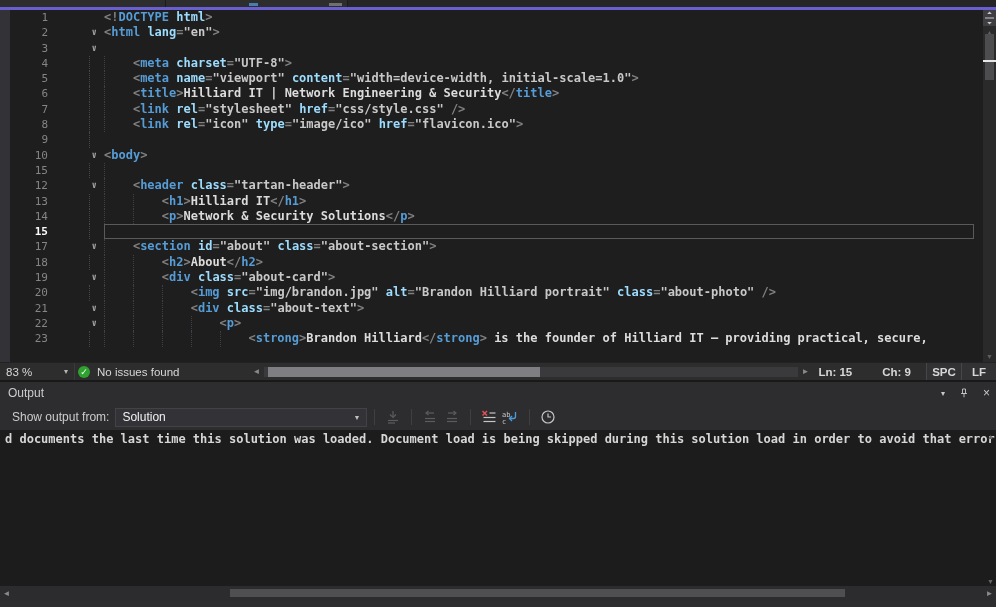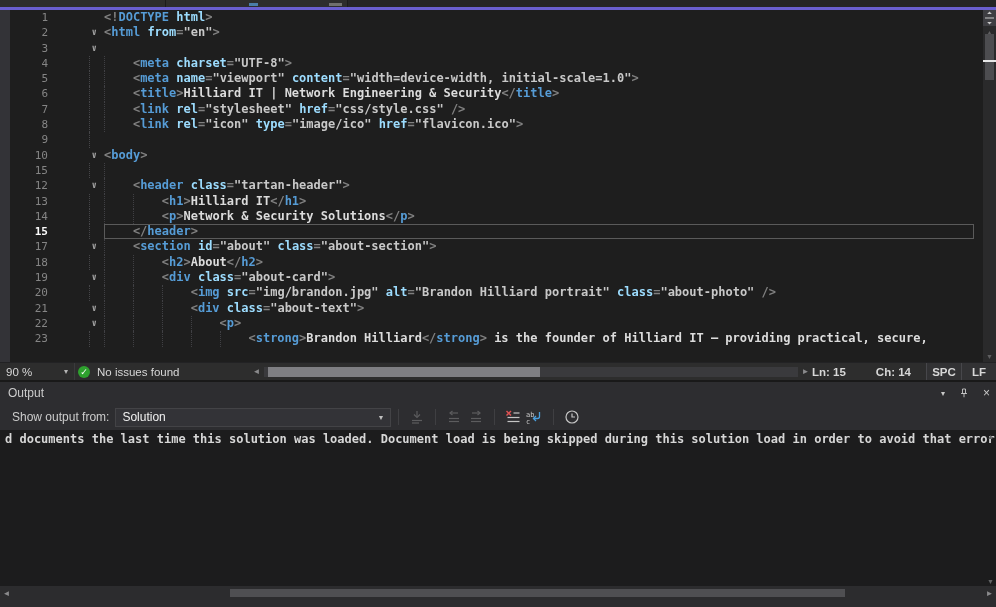--- a/index.html
+++ b/index.html
@@ -71,21 +71,21 @@
 
   
   #output{left:0;top:382px;width:996px;height:225px;background:#1c1c1d;}
   #otitle{position:absolute;left:0;top:0;width:100%;height:22px;background:#2d2d30;color:#cccccc;
       font-size:12px;display:flex;align-items:center;padding-left:8px;box-sizing:border-box;}
   #winbtns{position:absolute;right:6px;top:0;height:22px;display:flex;align-items:center;gap:13px;
       color:#c8c8c8;}
   #winbtns .chev{font-size:8px;} #winbtns .x{font-size:12px;}
   #otoolbar{position:absolute;left:0;top:22px;width:100%;height:26px;background:#2d2d30;
       display:flex;align-items:center;padding-left:12px;box-sizing:border-box;color:#cccccc;font-size:12px;}
-  #combo{width:276px;height:19px;background:#333337;border:1px solid #434346;margin-left:6px;
+  #combo{width:252px;height:19px;background:#333337;border:1px solid #434346;margin-left:6px;
       display:flex;align-items:center;justify-content:space-between;padding:0 6px;
       color:#f1f1f1;box-sizing:border-box;}
   #combo .ca{font-size:7px;color:#c0c0c0;}
   .tsep{width:1px;height:16px;background:#3f3f42;margin:0 7px;}
   .tbtn{width:22px;height:20px;display:flex;align-items:center;justify-content:center;}
   #ocontent{position:absolute;left:0;top:48px;right:0;bottom:21px;background:#1c1c1d;}
   #logline{font-family:"DejaVu Sans Mono",monospace;font-size:12px;font-weight:600;color:#d6d6d6;
       padding:2px 0 0 5px;white-space:pre;}
   #ocontent .vup{position:absolute;right:2px;top:3px;font-size:7px;color:#626465;}
   #ocontent .vdn{position:absolute;right:2px;bottom:1px;font-size:7px;color:#626465;}
@@ -108,34 +108,34 @@
     <div class="tabseg t2"></div>
     <div class="fragA"></div>
     <div class="fragB"></div>
   </div>
   <div id="accent" class="abs" style="background: rgb(106, 95, 208);"></div>
 
   <div id="editor" class="abs">
     <div id="glyphmargin" class="abs"></div>
     <div id="lines">
         <div class="row"><span class="ln">1</span><span class="fold"></span><span class="code"><span class="seg punct">&lt;!</span><span class="seg tag">DOCTYPE</span><span class="seg plain"> </span><span class="seg attr">html</span><span class="seg punct">&gt;</span></span></div>
-        <div class="row"><span class="ln">2</span><span class="fold">∨</span><span class="code"><span class="seg punct">&lt;</span><span class="seg tag">html</span><span class="seg plain"> </span><span class="seg attr">from</span><span class="seg punct">=</span><span class="seg value">"en"</span><span class="seg punct">&gt;</span></span></div>
+        <div class="row"><span class="ln">2</span><span class="fold">∨</span><span class="code"><span class="seg punct">&lt;</span><span class="seg tag">html</span><span class="seg plain"> </span><span class="seg attr">lang</span><span class="seg punct">=</span><span class="seg value">"en"</span><span class="seg punct">&gt;</span></span></div>
         <div class="row"><span class="ln">3</span><span class="fold">∨</span></div>
         <div class="row"><span class="ln">4</span><span class="fold fg"></span><span class="code"><span class="ind"></span><span class="seg punct">&lt;</span><span class="seg tag">meta</span><span class="seg plain"> </span><span class="seg attr">charset</span><span class="seg punct">=</span><span class="seg value">"UTF-8"</span><span class="seg punct">&gt;</span></span></div>
         <div class="row"><span class="ln">5</span><span class="fold fg"></span><span class="code"><span class="ind"></span><span class="seg punct">&lt;</span><span class="seg tag">meta</span><span class="seg plain"> </span><span class="seg attr">name</span><span class="seg punct">=</span><span class="seg value">"viewport"</span><span class="seg plain"> </span><span class="seg attr">content</span><span class="seg punct">=</span><span class="seg value">"width=device-width, initial-scale=1.0"</span><span class="seg punct">&gt;</span></span></div>
         <div class="row"><span class="ln">6</span><span class="fold fg"></span><span class="code"><span class="ind"></span><span class="seg punct">&lt;</span><span class="seg tag">title</span><span class="seg punct">&gt;</span><span class="seg plain">Hilliard IT | Network Engineering &amp; Security</span><span class="seg punct">&lt;/</span><span class="seg tag">title</span><span class="seg punct">&gt;</span></span></div>
         <div class="row"><span class="ln">7</span><span class="fold fg"></span><span class="code"><span class="ind"></span><span class="seg punct">&lt;</span><span class="seg tag">link</span><span class="seg plain"> </span><span class="seg attr">rel</span><span class="seg punct">=</span><span class="seg value">"stylesheet"</span><span class="seg plain"> </span><span class="seg attr">href</span><span class="seg punct">=</span><span class="seg value">"css/style.css"</span><span class="seg plain"> </span><span class="seg punct">/&gt;</span></span></div>
         <div class="row"><span class="ln">8</span><span class="fold fg"></span><span class="code"><span class="ind"></span><span class="seg punct">&lt;</span><span class="seg tag">link</span><span class="seg plain"> </span><span class="seg attr">rel</span><span class="seg punct">=</span><span class="seg value">"icon"</span><span class="seg plain"> </span><span class="seg attr">type</span><span class="seg punct">=</span><span class="seg value">"image/ico"</span><span class="seg plain"> </span><span class="seg attr">href</span><span class="seg punct">=</span><span class="seg value">"flavicon.ico"</span><span class="seg punct">&gt;</span></span></div>
         <div class="row"><span class="ln">9</span><span class="fold fg"></span></div>
         <div class="row"><span class="ln">10</span><span class="fold">∨</span><span class="code"><span class="seg punct">&lt;</span><span class="seg tag">body</span><span class="seg punct">&gt;</span></span></div>
         <div class="row"><span class="ln">15</span><span class="fold fg"></span><span class="code"><span class="ind"></span></span></div>
         <div class="row"><span class="ln">12</span><span class="fold">∨</span><span class="code"><span class="ind"></span><span class="seg punct">&lt;</span><span class="seg tag">header</span><span class="seg plain"> </span><span class="seg attr">class</span><span class="seg punct">=</span><span class="seg value">"tartan-header"</span><span class="seg punct">&gt;</span></span></div>
         <div class="row"><span class="ln">13</span><span class="fold fg"></span><span class="code"><span class="ind"></span><span class="ind"></span><span class="seg punct">&lt;</span><span class="seg tag">h1</span><span class="seg punct">&gt;</span><span class="seg plain">Hilliard IT</span><span class="seg punct">&lt;/</span><span class="seg tag">h1</span><span class="seg punct">&gt;</span></span></div>
         <div class="row"><span class="ln">14</span><span class="fold fg"></span><span class="code"><span class="ind"></span><span class="ind"></span><span class="seg punct">&lt;</span><span class="seg tag">p</span><span class="seg punct">&gt;</span><span class="seg plain">Network &amp; Security Solutions</span><span class="seg punct">&lt;/</span><span class="seg tag">p</span><span class="seg punct">&gt;</span></span></div>
-        <div class="row current"><span class="ln">15</span><span class="fold fg"></span><span class="code"><span class="ind"></span><span class="seg punct">&lt;/</span><span class="seg tag">header</span><span class="seg punct">&gt;</span></span></div>
+        <div class="row current"><span class="ln">15</span><span class="fold fg"></span></div>
         <div class="row"><span class="ln">17</span><span class="fold">∨</span><span class="code"><span class="ind"></span><span class="seg punct">&lt;</span><span class="seg tag">section</span><span class="seg plain"> </span><span class="seg attr">id</span><span class="seg punct">=</span><span class="seg value">"about"</span><span class="seg plain"> </span><span class="seg attr">class</span><span class="seg punct">=</span><span class="seg value">"about-section"</span><span class="seg punct">&gt;</span></span></div>
         <div class="row"><span class="ln">18</span><span class="fold fg"></span><span class="code"><span class="ind"></span><span class="ind"></span><span class="seg punct">&lt;</span><span class="seg tag">h2</span><span class="seg punct">&gt;</span><span class="seg plain">About</span><span class="seg punct">&lt;/</span><span class="seg tag">h2</span><span class="seg punct">&gt;</span></span></div>
         <div class="row"><span class="ln">19</span><span class="fold">∨</span><span class="code"><span class="ind"></span><span class="ind"></span><span class="seg punct">&lt;</span><span class="seg tag">div</span><span class="seg plain"> </span><span class="seg attr">class</span><span class="seg punct">=</span><span class="seg value">"about-card"</span><span class="seg punct">&gt;</span></span></div>
         <div class="row"><span class="ln">20</span><span class="fold fg"></span><span class="code"><span class="ind"></span><span class="ind"></span><span class="ind"></span><span class="seg punct">&lt;</span><span class="seg tag">img</span><span class="seg plain"> </span><span class="seg attr">src</span><span class="seg punct">=</span><span class="seg value">"img/brandon.jpg"</span><span class="seg plain"> </span><span class="seg attr">alt</span><span class="seg punct">=</span><span class="seg value">"Brandon Hilliard portrait"</span><span class="seg plain"> </span><span class="seg attr">class</span><span class="seg punct">=</span><span class="seg value">"about-photo"</span><span class="seg plain"> </span><span class="seg punct">/&gt;</span></span></div>
         <div class="row"><span class="ln">21</span><span class="fold">∨</span><span class="code"><span class="ind"></span><span class="ind"></span><span class="ind"></span><span class="seg punct">&lt;</span><span class="seg tag">div</span><span class="seg plain"> </span><span class="seg attr">class</span><span class="seg punct">=</span><span class="seg value">"about-text"</span><span class="seg punct">&gt;</span></span></div>
         <div class="row"><span class="ln">22</span><span class="fold">∨</span><span class="code"><span class="ind"></span><span class="ind"></span><span class="ind"></span><span class="ind"></span><span class="seg punct">&lt;</span><span class="seg tag">p</span><span class="seg punct">&gt;</span></span></div>
         <div class="row"><span class="ln">23</span><span class="fold fg"></span><span class="code"><span class="ind"></span><span class="ind"></span><span class="ind"></span><span class="ind"></span><span class="ind"></span><span class="seg punct">&lt;</span><span class="seg tag">strong</span><span class="seg punct">&gt;</span><span class="seg plain">Brandon Hilliard</span><span class="seg punct">&lt;/</span><span class="seg tag">strong</span><span class="seg punct">&gt;</span><span class="seg plain"> is the founder of Hilliard IT — providing practical, secure,</span></span></div>
       </div>
     <div id="vscroll" class="abs">
       <div class="split">
@@ -147,36 +147,36 @@
       </div>
       <div class="sbbtn up">▲</div>
       <div class="thumb"></div>
       <div class="caretmark"></div>
       <div class="sbbtn down">▼</div>
     </div>
   </div>
 
   <div id="estatus" class="abs">
     <div id="zoomctl">
-      <span>90 %</span>
+      <span>83 %</span>
       <span class="dd">▾</span>
     </div>
     <div id="issues">
       <span class="chk">✓</span>
       <span>No issues found</span>
     </div>
     <div id="ehscroll">
       <span class="arr al">◄</span>
       <div class="track"></div>
       <div class="thumb"></div>
       <span class="arr ar">►</span>
     </div>
     <div id="pos">
       <span class="cell">Ln: 15</span>
-      <span class="cell">Ch: 14</span>
+      <span class="cell">Ch: 9</span>
       <span class="cell boxed">SPC</span>
       <span class="cell boxed">LF</span>
     </div>
   </div>
 
   <div id="panelgap" class="abs"></div>
 
   <div id="output" class="abs">
     <div id="otitle">
       <span>Output</span>

